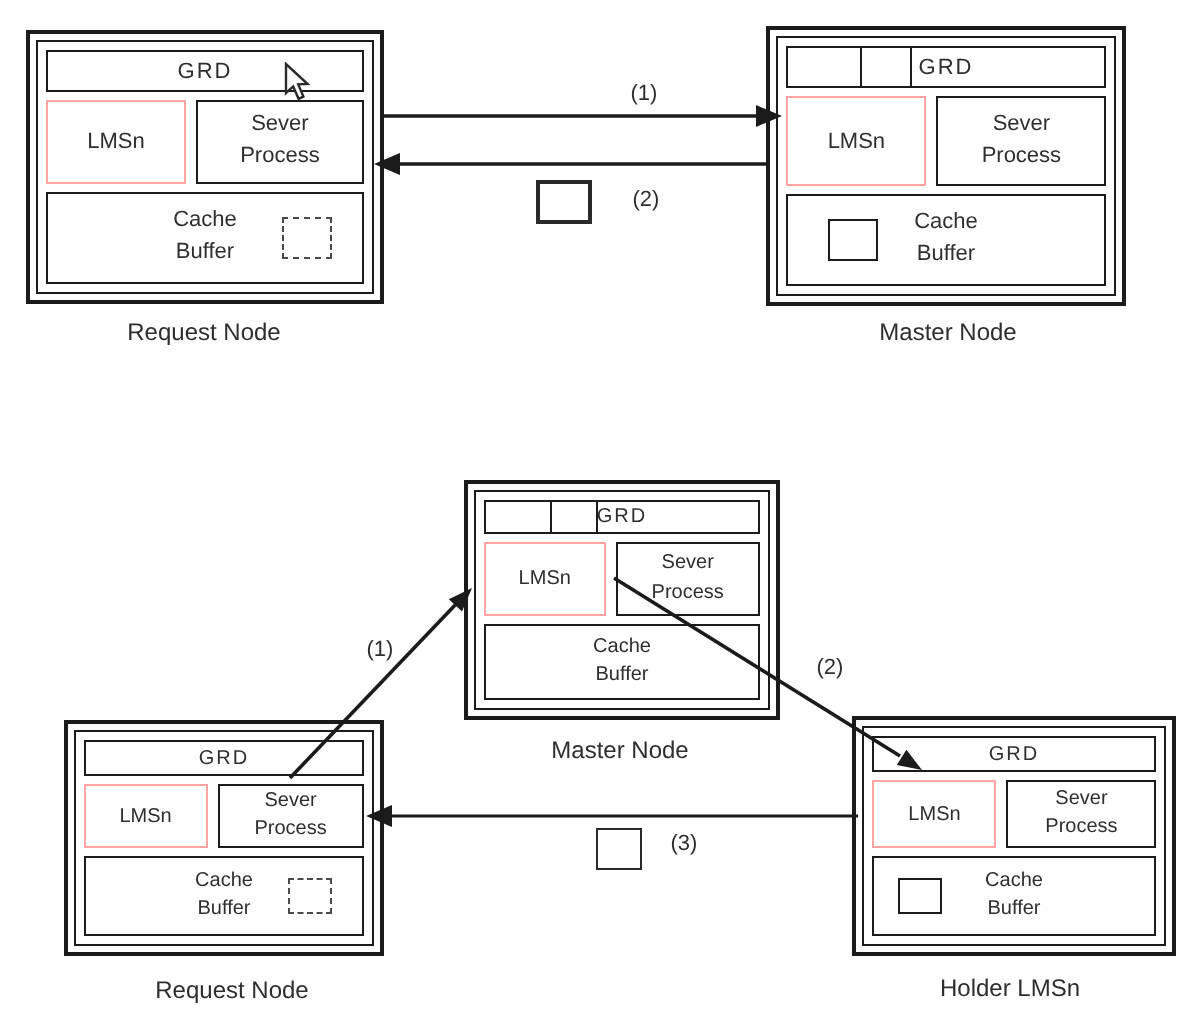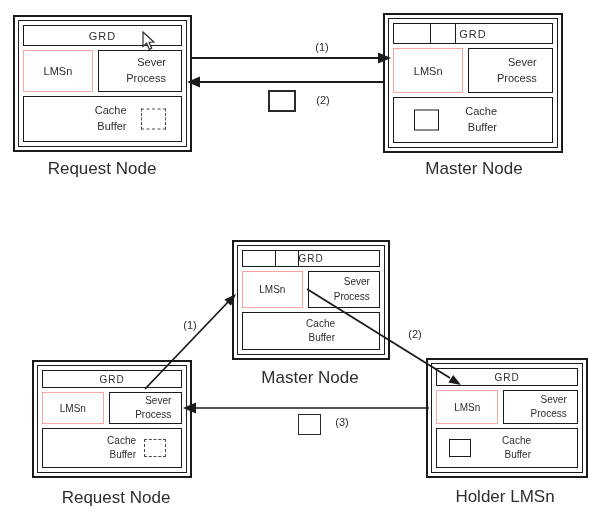--- a/index.html
+++ b/index.html
@@ -11,31 +11,31 @@
   .node { position:absolute; box-sizing:border-box; border:2px solid #1b1b1b; background:#fff; padding:3px; }
   .node-inner { box-sizing:border-box; border:1px solid #1b1b1b; height:100%; padding:4px; display:flex; flex-direction:column; gap:4px; }
   .grd-bar { position:relative; box-sizing:border-box; border:1px solid #1b1b1b; display:flex; align-items:center; justify-content:center; flex:0 0 auto; }
   .grd-text { font-size:11px; letter-spacing:1px; color:#2e2e2e; }
   .small .grd-text { font-size:10px; }
   .grd-cells { position:absolute; left:0; top:0; bottom:0; display:flex; }
   .grd-cells .cell { height:100%; border-right:1px solid #1b1b1b; }
   .mid-row { display:flex; gap:5px; flex:1 1 auto; min-height:0; }
   .lms-box { box-sizing:border-box; border:1px solid #fca5a5; flex:0 0 44%; display:flex; align-items:center; justify-content:center; font-size:11px; color:#2e2e2e; }
   .server-box { box-sizing:border-box; border:1px solid #1b1b1b; flex:1 1 auto; display:flex; align-items:center; justify-content:center; text-align:center; font-size:11px; color:#2e2e2e; }
-  .server-box span { display:block; width:52px; line-height:1.45;text-align:right; }
+  .server-box span { display:block; width:52px; line-height:1.45; }
   .cache-box { position:relative; box-sizing:border-box; border:1px solid #1b1b1b; flex:0 0 auto; display:flex; align-items:center; justify-content:center; text-align:center; font-size:11px; color:#2e2e2e; }
-  .cache-box .cache-text { display:block; width:48px; line-height:1.45;text-align:right; }
+  .cache-box .cache-text { display:block; width:48px; line-height:1.45; }
   .small .lms-box, .small .server-box, .small .cache-box { font-size:10px; }
   .sq { position:absolute; box-sizing:border-box; background:#fff; width:25px; height:21px; top:50%; transform:translateY(-50%); }
   .sq.solid { border:1px solid #1b1b1b; }
   .sq.dashed { border:1px dashed #4a4a4a; }
   .sq.at-left { left:14px; }
   .sq.at-right { right:15px; }
   .small .sq { width:22px; height:18px; }
-  .caption { position:absolute; transform:translateX(-50%); font-size:17px; color:#2e2e2e; white-space:nowrap; }
+  .caption { position:absolute; transform:translateX(-50%); font-size:12px; color:#2e2e2e; white-space:nowrap; }
   .arrow-label { position:absolute; transform:translate(-50%,-50%); font-size:11px; color:#2e2e2e; white-space:nowrap; }
   .msg-square { position:absolute; box-sizing:border-box; border:2px solid #2a2a2a; background:#fff; }
   .overlay { position:absolute; left:0; top:0; pointer-events:none; }
   .cursor-wrap { position:absolute; }
 </style>
 </head>
 <body>
 
 <div class="canvas">
 

